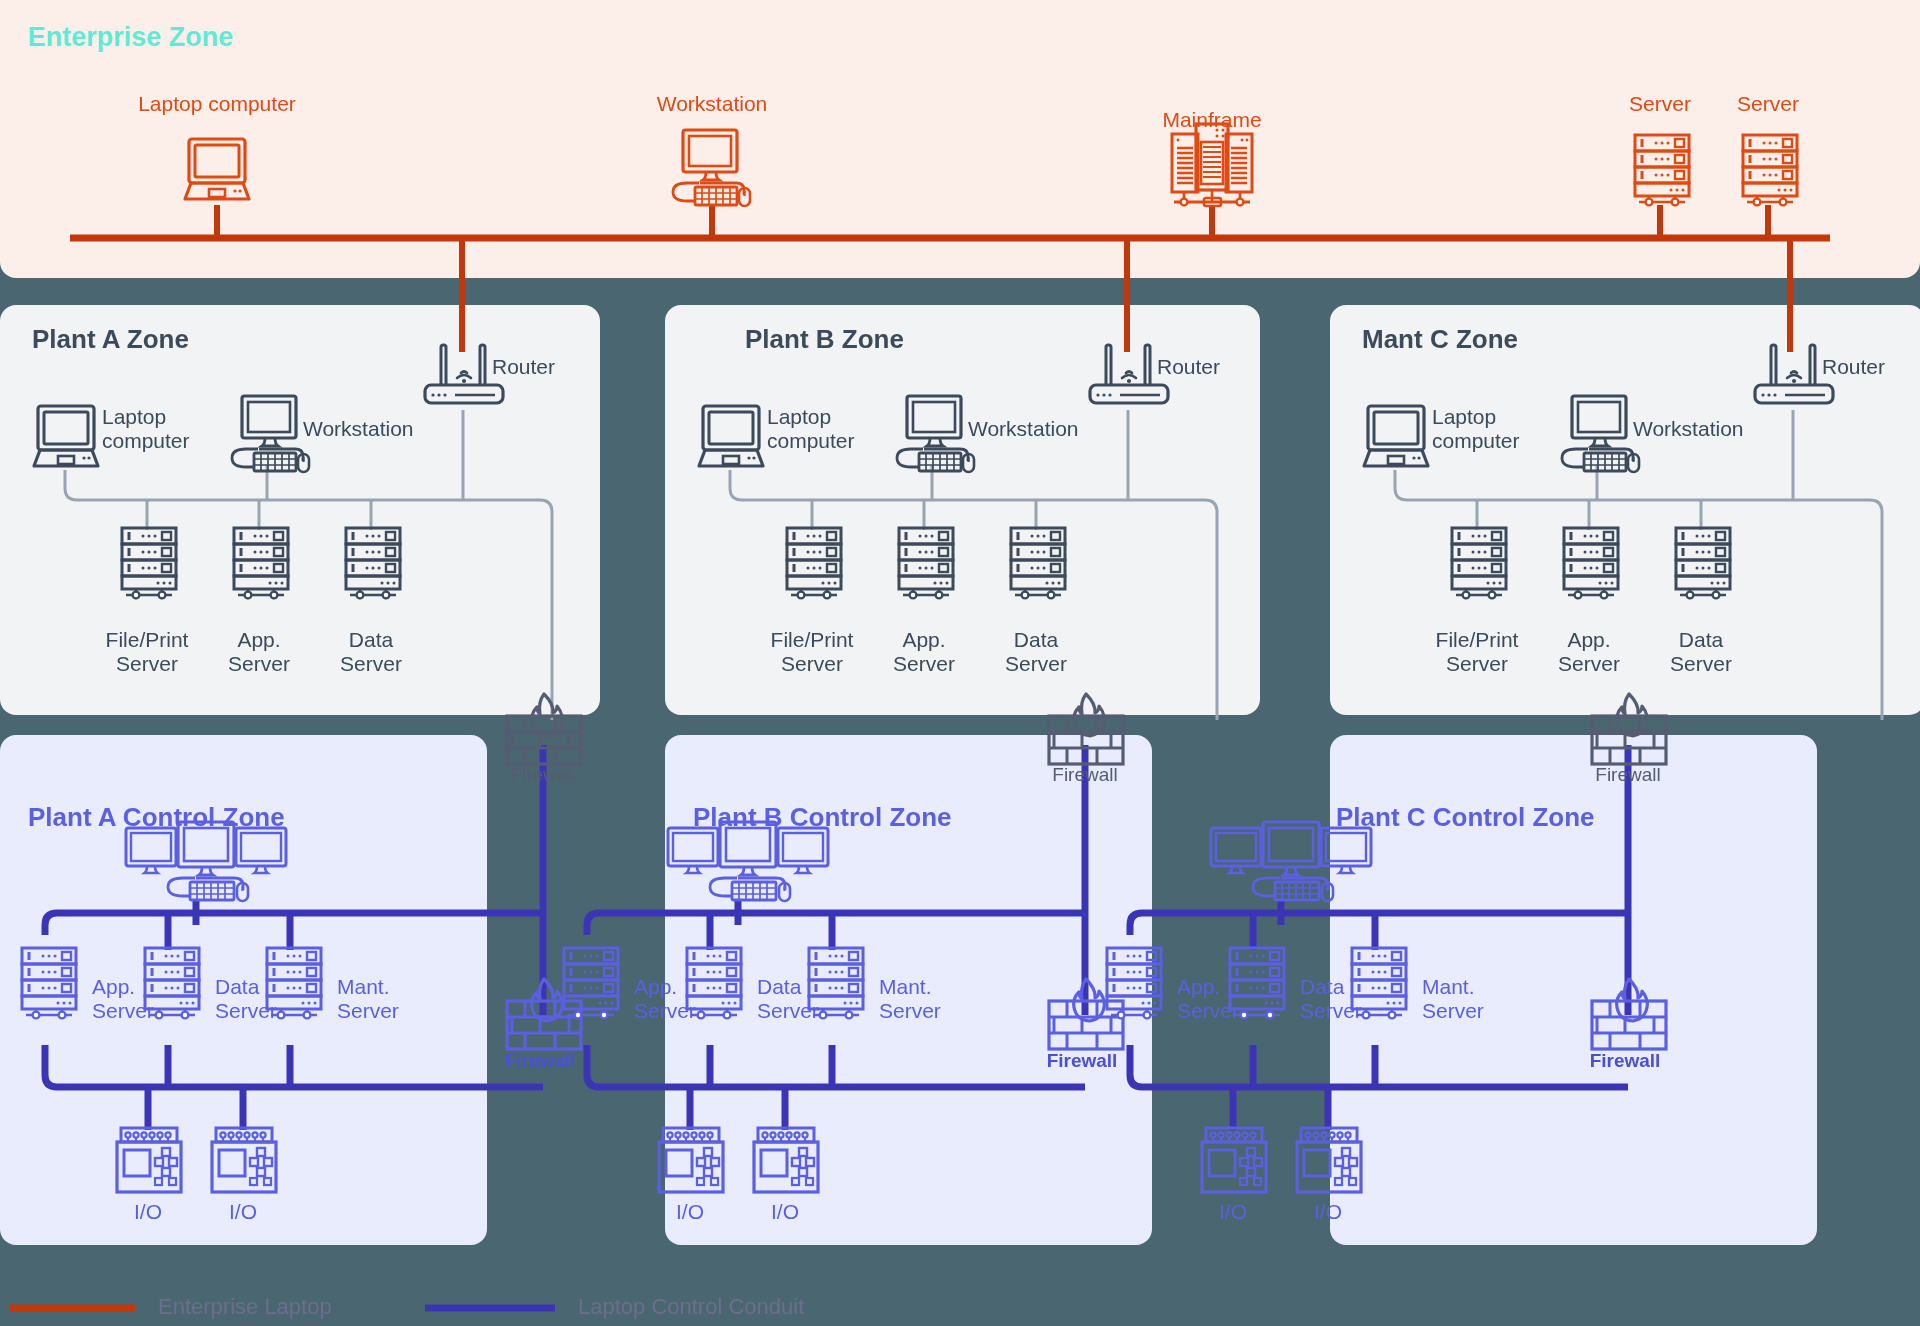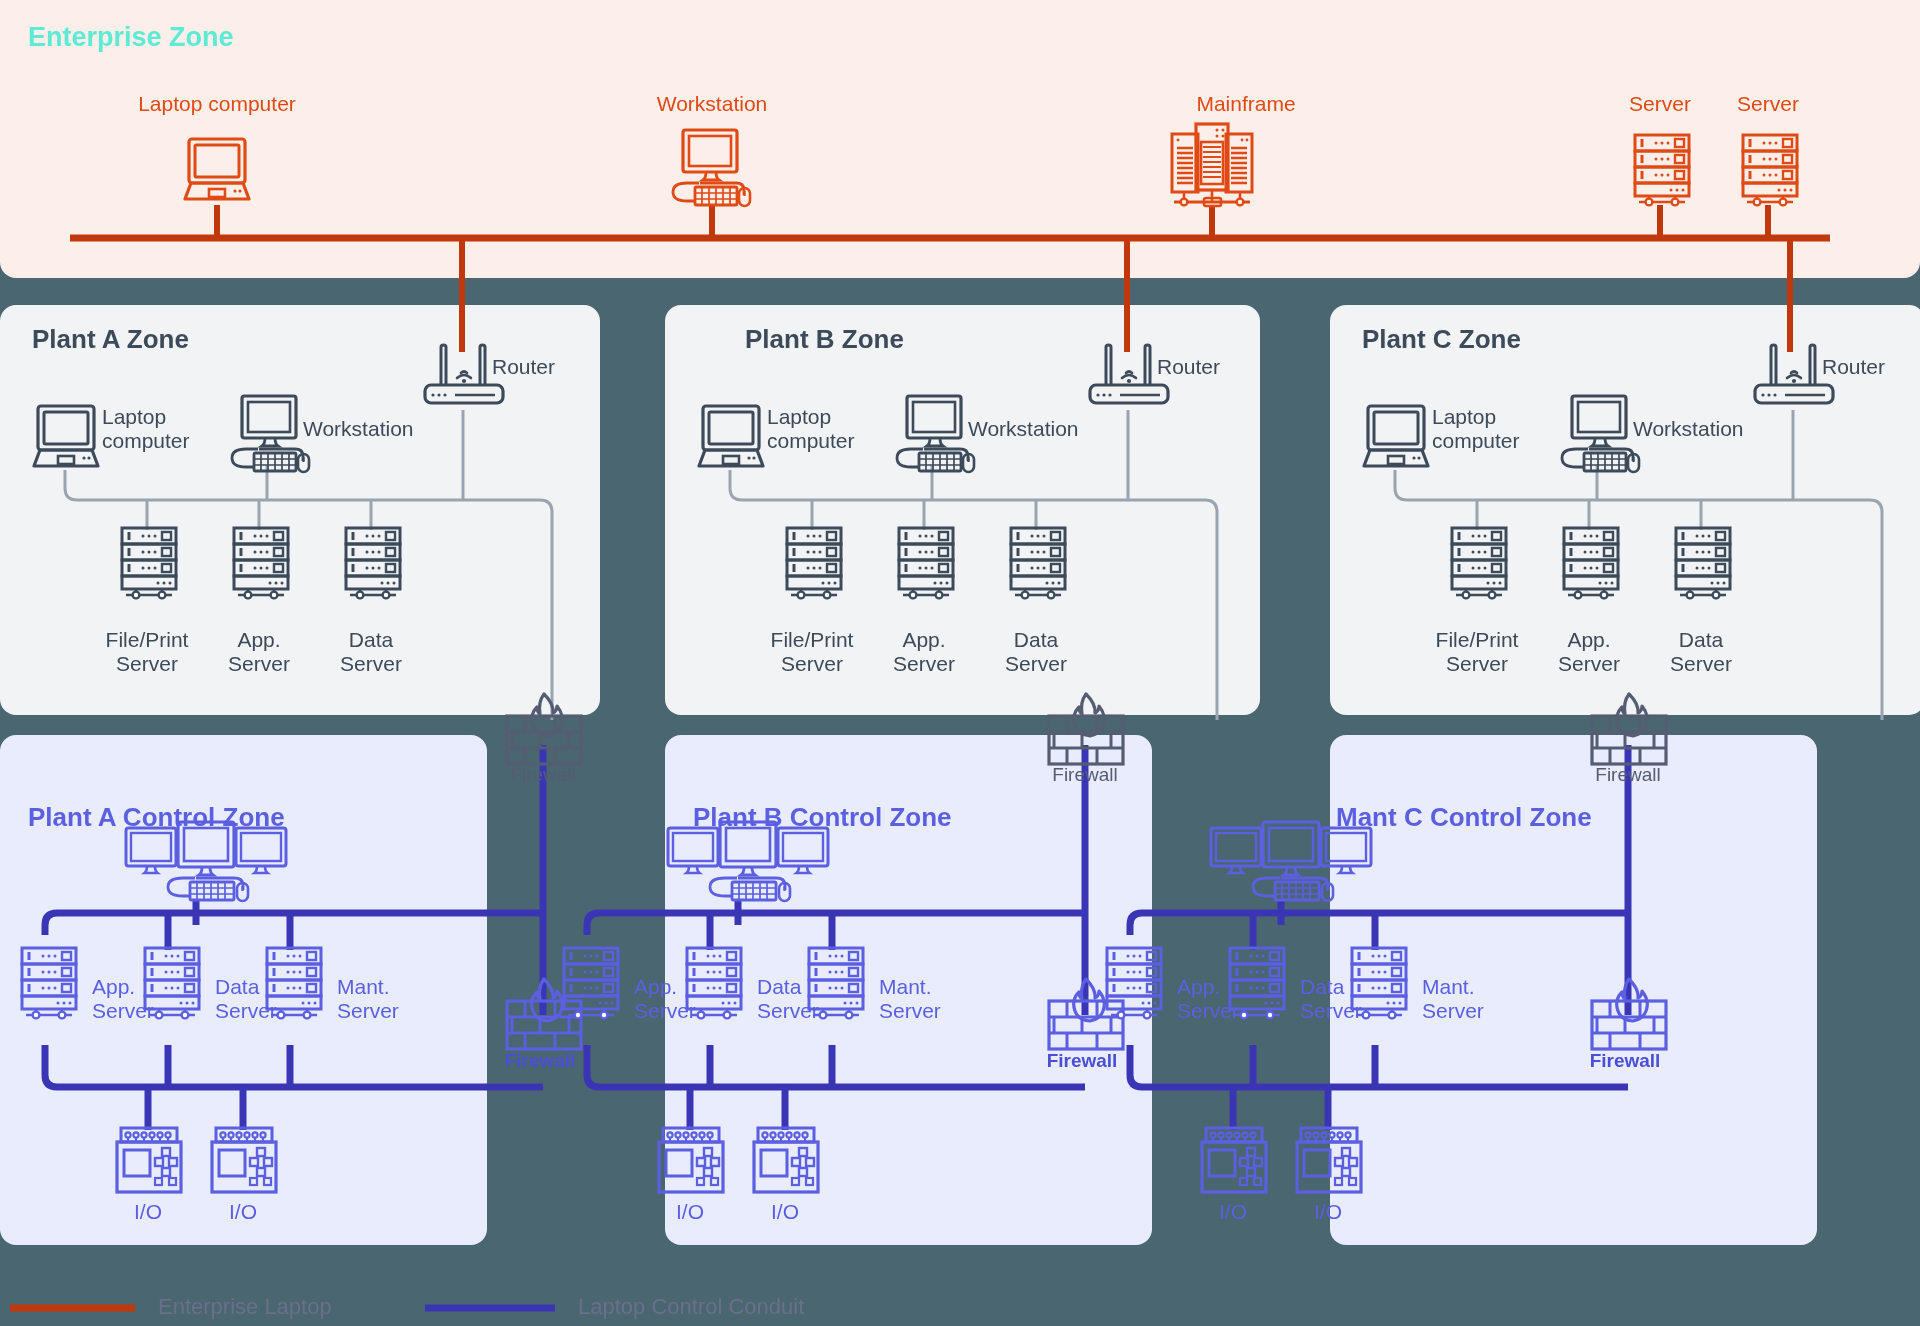--- a/index.html
+++ b/index.html
@@ -336,21 +336,21 @@
 
     <g>
       <path d="M10 1308 H135" stroke="#c0380c" stroke-width="7"></path>
       <path d="M425 1308 H555" stroke="#3a35b5" stroke-width="7"></path>
     </g>
   </svg>
 
   <div class="lbl t-ent-title" style="left:28px;top:22px;">Enterprise Zone</div>
   <div class="lbl t-ent-dev ctr" style="left:217px;top:92px;">Laptop computer</div>
   <div class="lbl t-ent-dev ctr" style="left:712px;top:92px;">Workstation</div>
-  <div class="lbl t-ent-dev ctr" style="left:1212px;top:92px;margin-left:34px;">Mainframe</div>
+  <div class="lbl t-ent-dev ctr" style="left:1212px;top:108px;">Mainframe</div>
   <div class="lbl t-ent-dev ctr" style="left:1660px;top:92px;">Server</div>
   <div class="lbl t-ent-dev ctr" style="left:1768px;top:92px;">Server</div>
 
   <div class="lbl t-plant-title" style="left:32px;top:325px;text-align:center;">Plant A Zone</div>
   <div class="lbl t-plant-dev" style="left:492px;top:355px;">Router</div>
   <div class="lbl t-plant-dev" style="left:102px;top:405px;">Laptop
 computer</div>
   <div class="lbl t-plant-dev" style="left:303px;top:417px;">Workstation</div>
   <div class="lbl t-plant-dev-c ctr" style="left:147px;top:628px;">File/Print
 Server</div>
@@ -366,21 +366,21 @@
 computer</div>
   <div class="lbl t-plant-dev" style="left:968px;top:417px;">Workstation</div>
   <div class="lbl t-plant-dev-c ctr" style="left:812px;top:628px;">File/Print
 Server</div>
   <div class="lbl t-plant-dev-c ctr" style="left:924px;top:628px;">App.
 Server</div>
   <div class="lbl t-plant-dev-c ctr" style="left:1036px;top:628px;">Data
 Server</div>
   <div class="lbl t-fw-grey ctr" style="left:1085px;top:764px;">Firewall</div>
 
-  <div class="lbl t-plant-title" style="left:1362px;top:325px;">Plant C Zone</div>
+  <div class="lbl t-plant-title" style="left:1362px;top:325px;">Mant C Zone</div>
   <div class="lbl t-plant-dev" style="left:1822px;top:355px;">Router</div>
   <div class="lbl t-plant-dev" style="left:1432px;top:405px;">Laptop
 computer</div>
   <div class="lbl t-plant-dev" style="left:1633px;top:417px;">Workstation</div>
   <div class="lbl t-plant-dev-c ctr" style="left:1477px;top:628px;">File/Print
 Server</div>
   <div class="lbl t-plant-dev-c ctr" style="left:1589px;top:628px;">App.
 Server</div>
   <div class="lbl t-plant-dev-c ctr" style="left:1701px;top:628px;">Data
 Server</div>
@@ -401,21 +401,21 @@
   <div class="lbl t-ctrl-dev" style="left:634px;top:975px;">App.
 Server</div>
   <div class="lbl t-ctrl-dev" style="left:757px;top:975px;">Data
 Server</div>
   <div class="lbl t-ctrl-dev" style="left:879px;top:975px;">Mant.
 Server</div>
   <div class="lbl t-ctrl-dev-c ctr" style="left:690px;top:1200px;">I/O</div>
   <div class="lbl t-ctrl-dev-c ctr" style="left:785px;top:1200px;">I/O</div>
   <div class="lbl t-fw-blue ctr" style="left:1082px;top:1050px;">Firewall</div>
 
-  <div class="lbl t-ctrl-title" style="left:1336px;top:765px;">Mant C Control Zone</div>
+  <div class="lbl t-ctrl-title" style="left:1336px;top:765px;">Plant C Control Zone</div>
   <div class="lbl t-ctrl-dev" style="left:1177px;top:975px;">App.
 Server</div>
   <div class="lbl t-ctrl-dev" style="left:1300px;top:975px;">Data
 Server</div>
   <div class="lbl t-ctrl-dev" style="left:1422px;top:975px;">Mant.
 Server</div>
   <div class="lbl t-ctrl-dev-c ctr" style="left:1233px;top:1200px;">I/O</div>
   <div class="lbl t-ctrl-dev-c ctr" style="left:1328px;top:1200px;">I/O</div>
   <div class="lbl t-fw-blue ctr" style="left:1625px;top:1050px;">Firewall</div>
 

